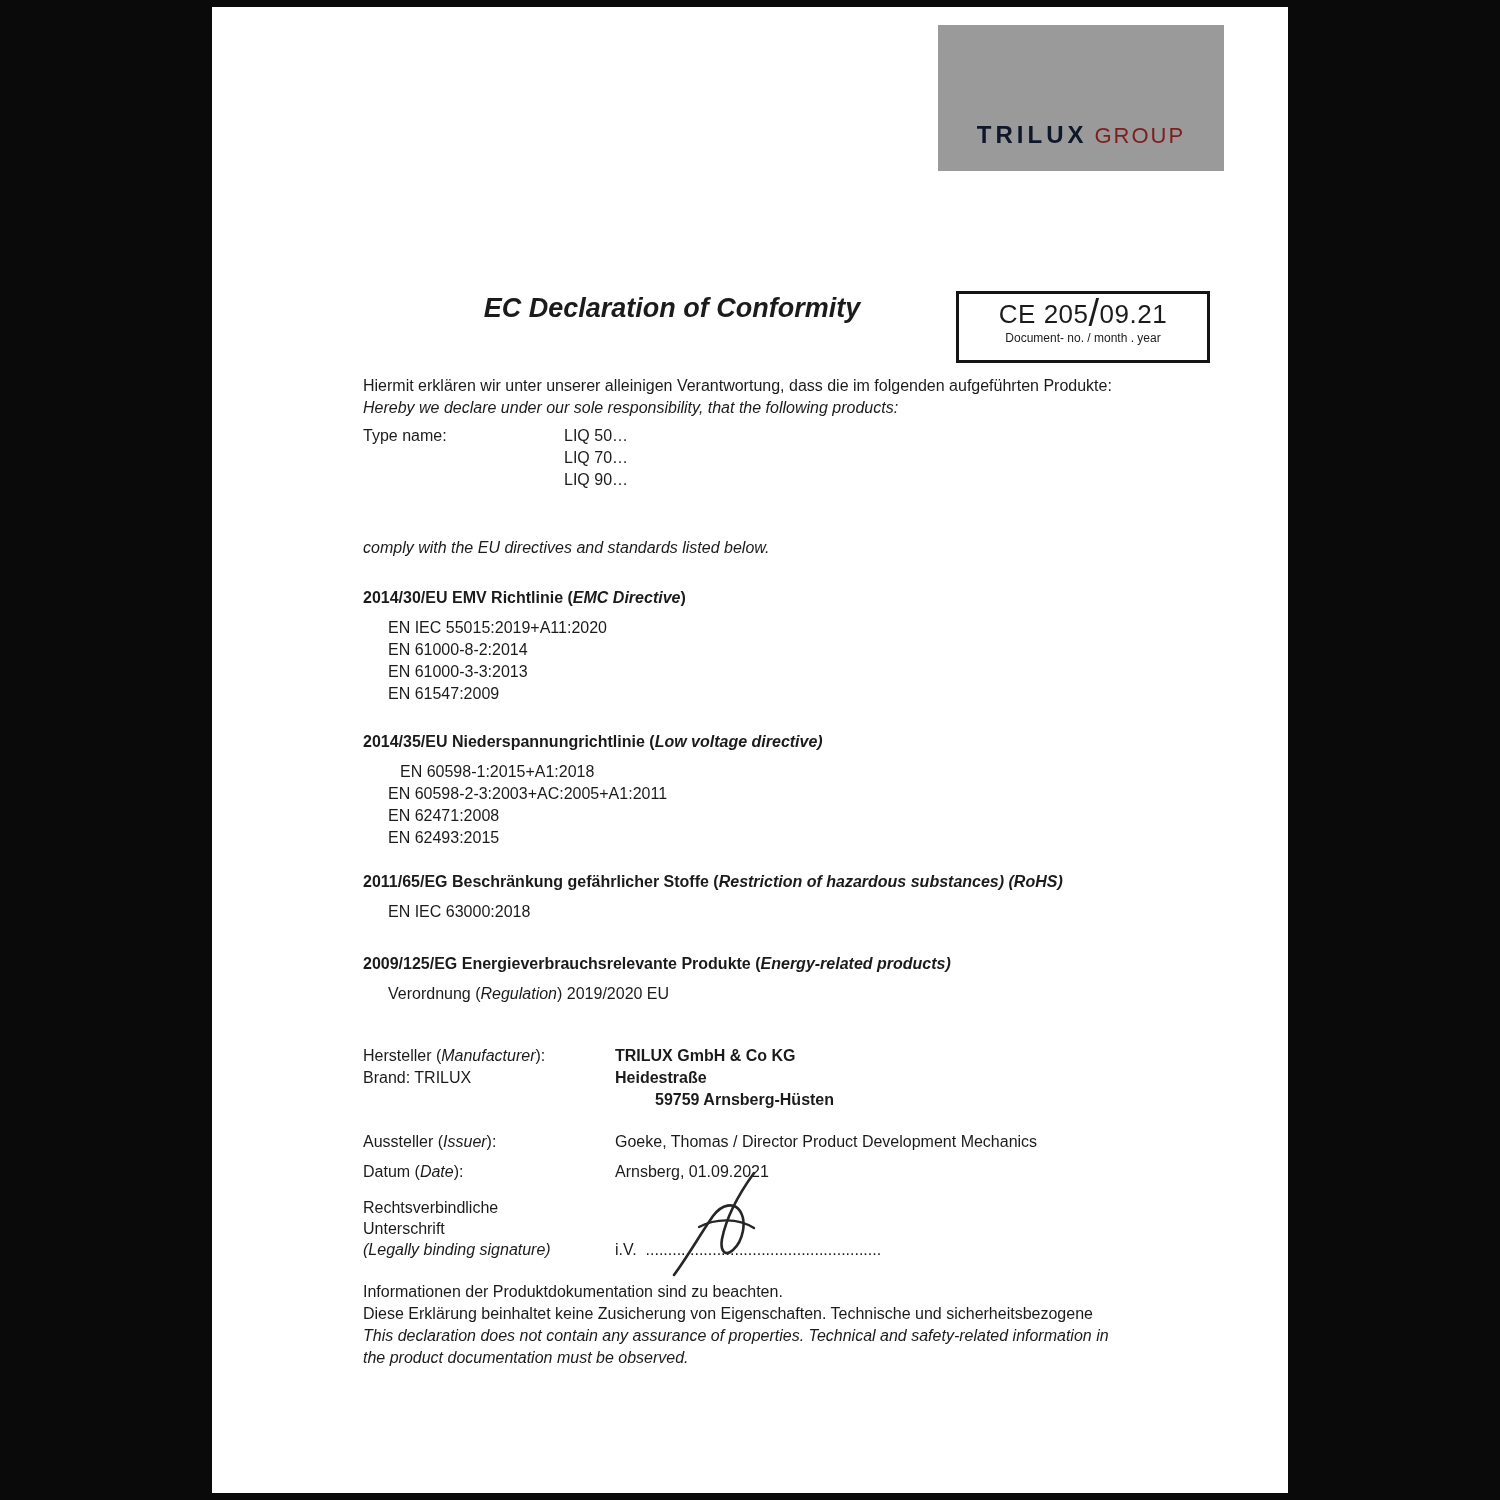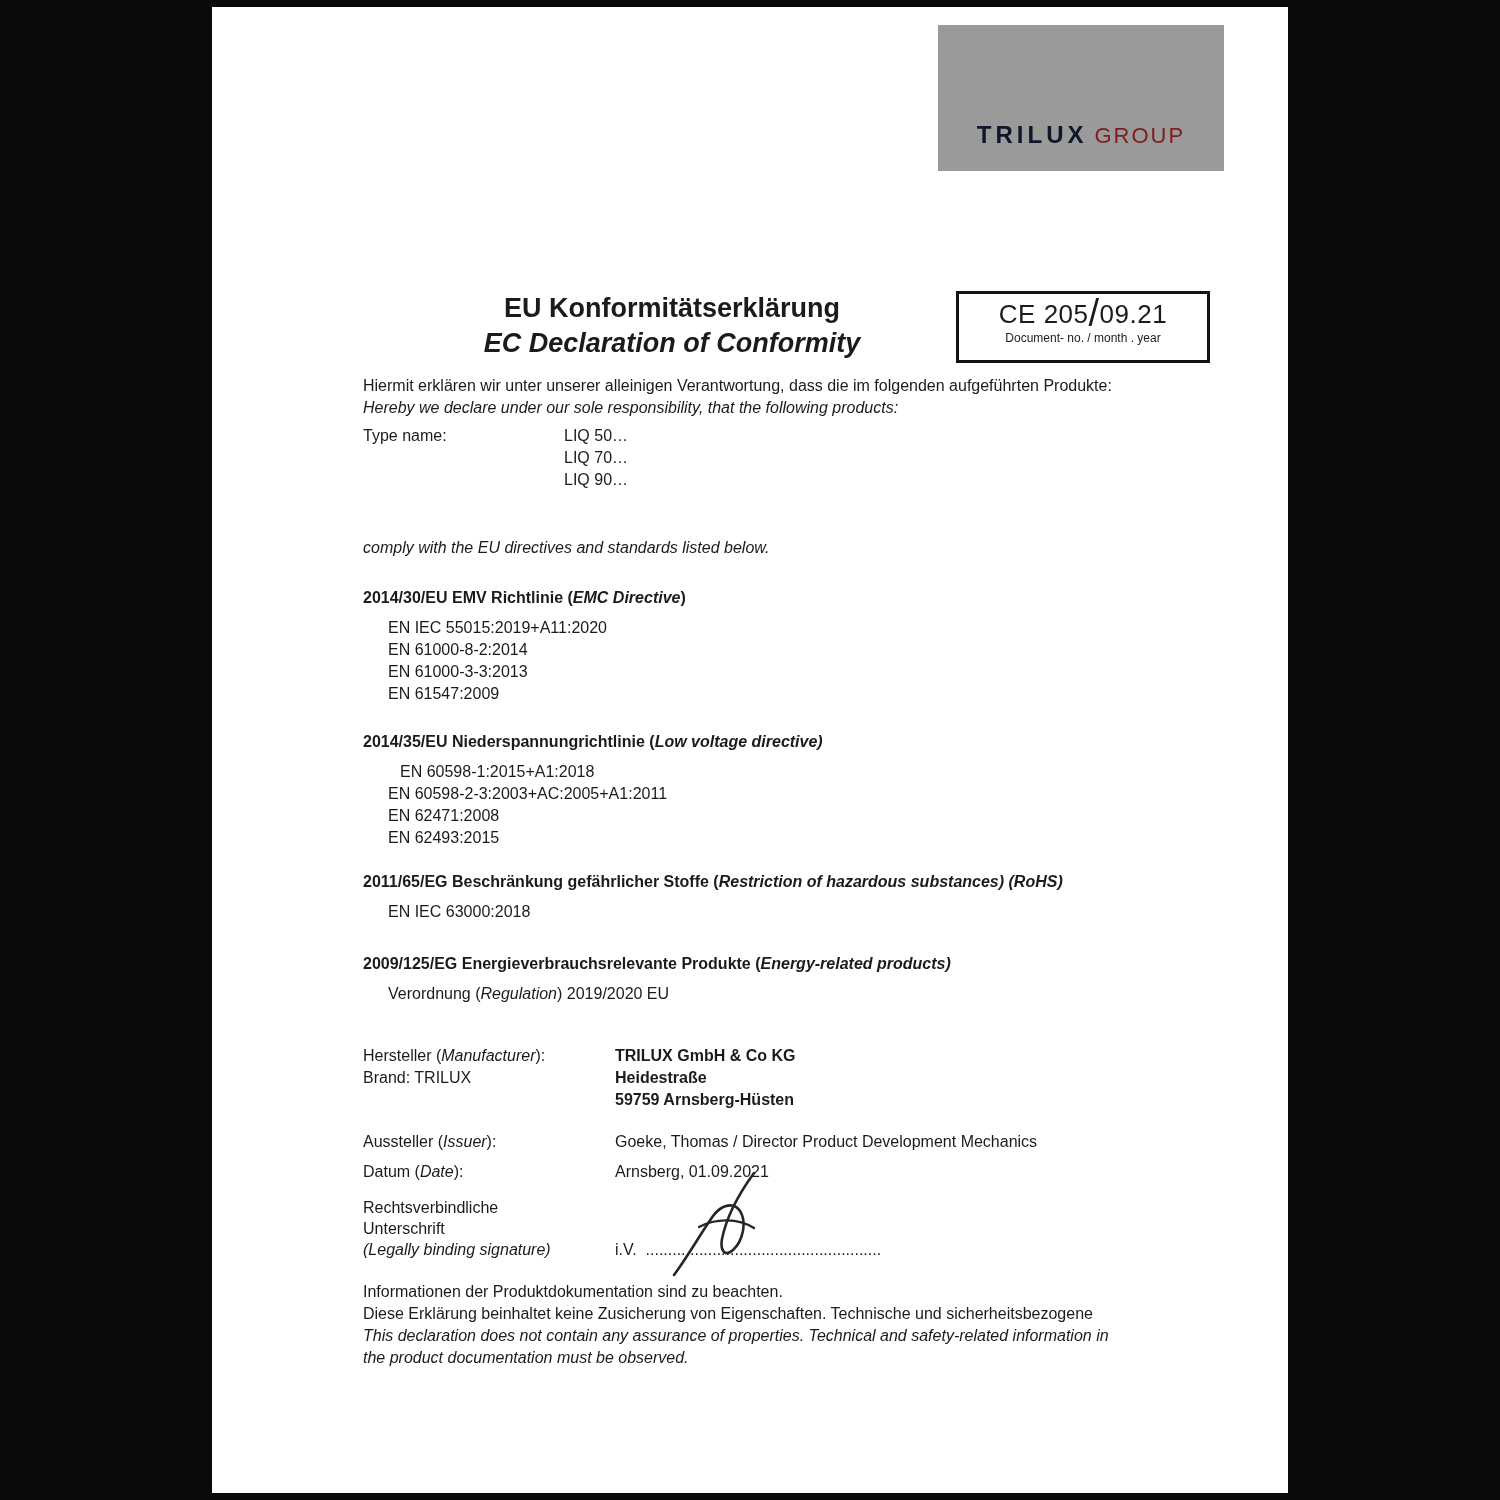--- a/index.html
+++ b/index.html
@@ -53,21 +53,20 @@
 <div class="frame">
   <div class="page">
 
     <div class="abs logo-box">
       <div>
         <span class="logo-brand">TRILUX</span><span class="logo-suffix">GROUP</span>
       </div>
     </div>
 
     <div class="abs title">
-      <div class="b">EU Konformitätserklärung</div>
       <div class="bi">EC Declaration of Conformity</div>
     </div>
 
     <div class="abs ce-box">
       <div class="ce-code">
         <span>CE 205</span><span class="big-slash">/</span><span>09.21</span>
       </div>
       <div class="ce-caption">Document- no. / month . year</div>
     </div>
 
@@ -112,21 +111,21 @@
     <div class="abs std" style="top:978px;">
       <span>Verordnung (</span><span class="i">Regulation</span><span>) 2019/2020 EU</span>
     </div>
 
     <div class="abs col-l" style="top:1040px;">
       <span>Hersteller (</span><span class="i">Manufacturer</span><span>):</span>
     </div>
     <div class="abs col-l" style="top:1062px;">Brand: TRILUX</div>
     <div class="abs col-r b" style="top:1040px;">TRILUX GmbH &amp; Co KG</div>
     <div class="abs col-r b" style="top:1062px;">Heidestraße</div>
-    <div class="abs col-r b" style="top:1084px;">59759 Arnsberg-Hüsten</div>
+    <div class="abs col-r b" style="top:1084px;margin-left:40px;">59759 Arnsberg-Hüsten</div>
 
     <div class="abs col-l" style="top:1126px;">
       <span>Aussteller (</span><span class="i">Issuer</span><span>):</span>
     </div>
     <div class="abs col-r" style="top:1126px;">Goeke, Thomas / Director Product Development Mechanics</div>
 
     <div class="abs col-l" style="top:1156px;">
       <span>Datum (</span><span class="i">Date</span><span>):</span>
     </div>
     <div class="abs col-r" style="top:1156px;">Arnsberg, 01.09.2021</div>

